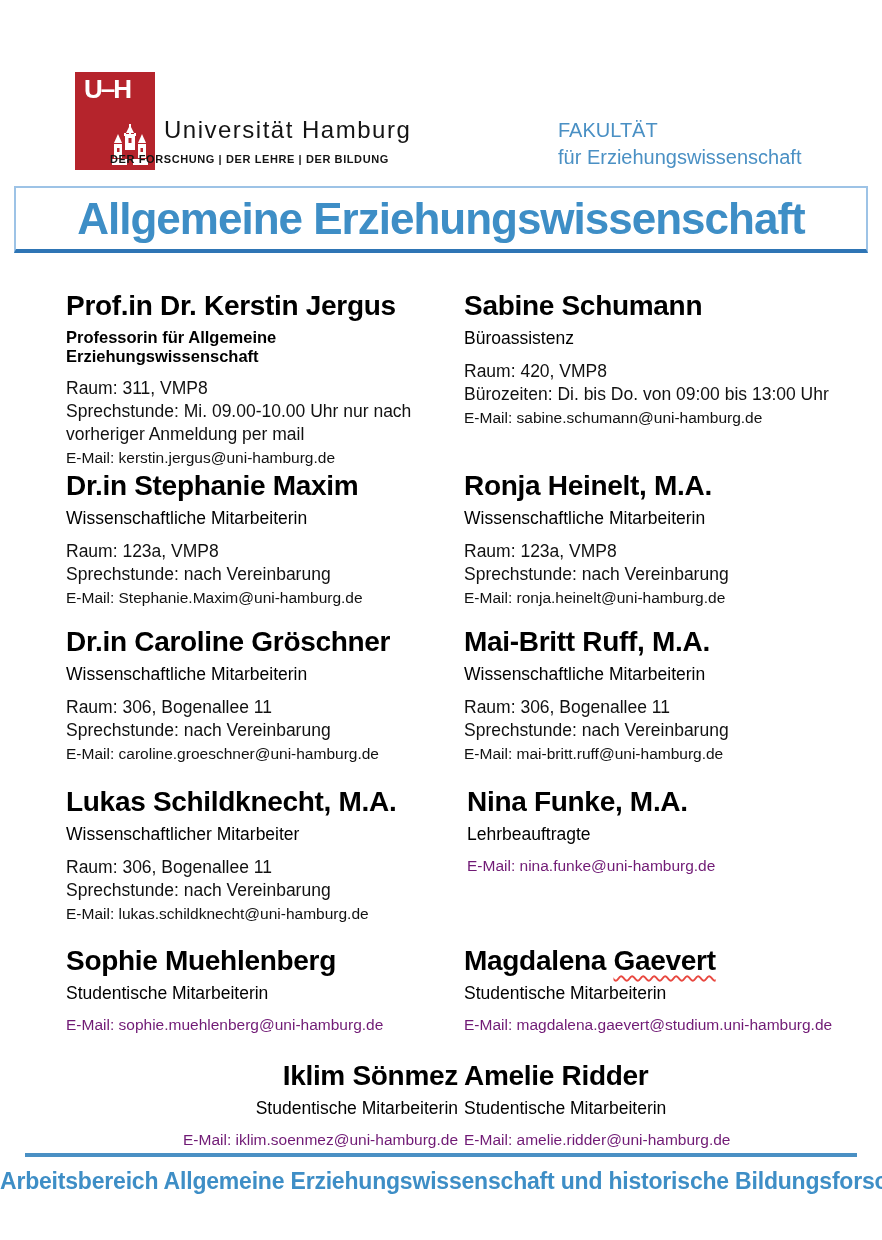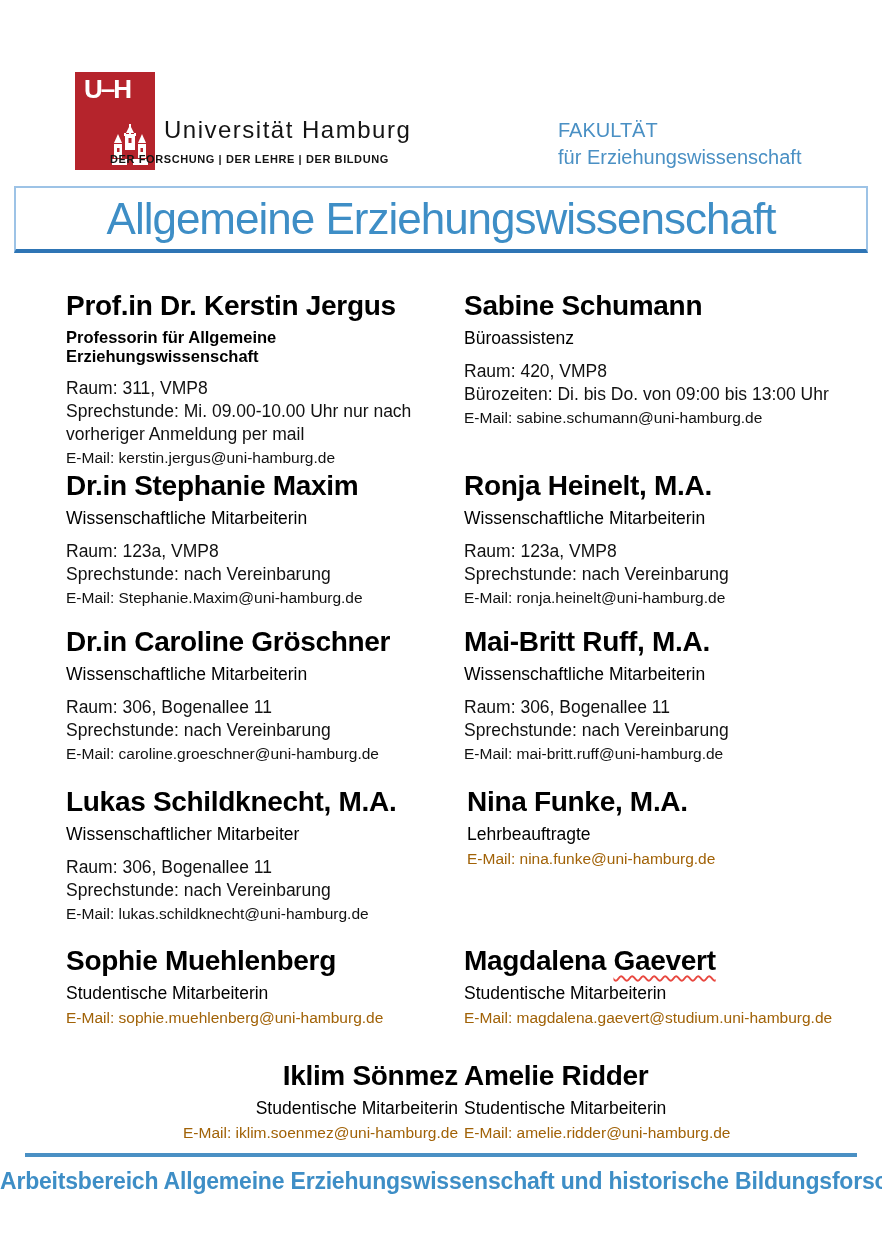--- a/index.html
+++ b/index.html
@@ -13,29 +13,29 @@
   .castle{position:absolute;right:5px;bottom:4px;width:40px;height:42px;}
   .uni-name{position:absolute;left:164px;top:116px;font-size:24px;color:#141414;letter-spacing:1.5px;font-weight:400;white-space:nowrap;}
   .tagline{position:absolute;left:92px;top:153px;font-size:11px;font-weight:bold;letter-spacing:0.6px;color:#141414;white-space:nowrap;margin-left:18px;}
   .faculty{position:absolute;left:558px;top:117px;font-size:20px;color:#4a90c4;line-height:1.35;}
   
   .title-banner{
     position:absolute;left:14px;top:186px;width:850px;height:61px;background:#fff;
     border:2px solid #9dc3e6;border-bottom:4px solid #2e75b5;
     display:flex;align-items:center;justify-content:center;
   }
-  .title-banner .t{font-size:44px;font-weight:normal;color:#3e8ec6;letter-spacing:-1px;margin:0;white-space:nowrap;}
+  .title-banner .t{font-size:44px;font-weight:bold;color:#3e8ec6;letter-spacing:-1px;margin:0;white-space:nowrap;}
   
   .card{position:absolute;width:392px;}
   .card .name{font-size:28px;font-weight:bold;color:#000;margin:0;line-height:1.1;letter-spacing:-0.3px;white-space:nowrap;}
   .card .role{font-size:17.5px;margin-top:6px;color:#000000;}
   .card.role-bold .role{font-size:16.5px;font-weight:bold;}
   .card .details{margin-top:11px;font-size:17.5px;line-height:1.32;color:#111;}
   .card .email{font-size:15.5px;margin-top:2px;}
-  .card .email-only{margin-top:5px;font-size:15.5px;color:#a16207;}
+  .card .email-only{margin-top:12px;font-size:15.5px;color:#701a75;}
   .spellcheck{text-decoration:underline wavy #e8473f;text-decoration-thickness:2px;text-underline-offset:5px;text-decoration-skip-ink:none;}
   .c0{left:66px;top:291px;}  .c1{left:464px;top:291px;}
   .c2{left:66px;top:471px;}  .c3{left:464px;top:471px;}
   .c4{left:66px;top:627px;}  .c5{left:464px;top:627px;}
   .c6{left:66px;top:787px;}  .c7{left:467px;top:787px;}
   .c8{left:66px;top:946px;}  .c9{left:464px;top:946px;}
   .c10{left:66px;top:1061px;text-align:right;}.c11{left:464px;top:1061px;}
   
   .footer-line{position:absolute;left:25px;top:1153px;width:832px;height:4px;background:#4a90c4;}
   .footer-text{position:absolute;left:0;top:1168px;width:882px;text-align:center;

